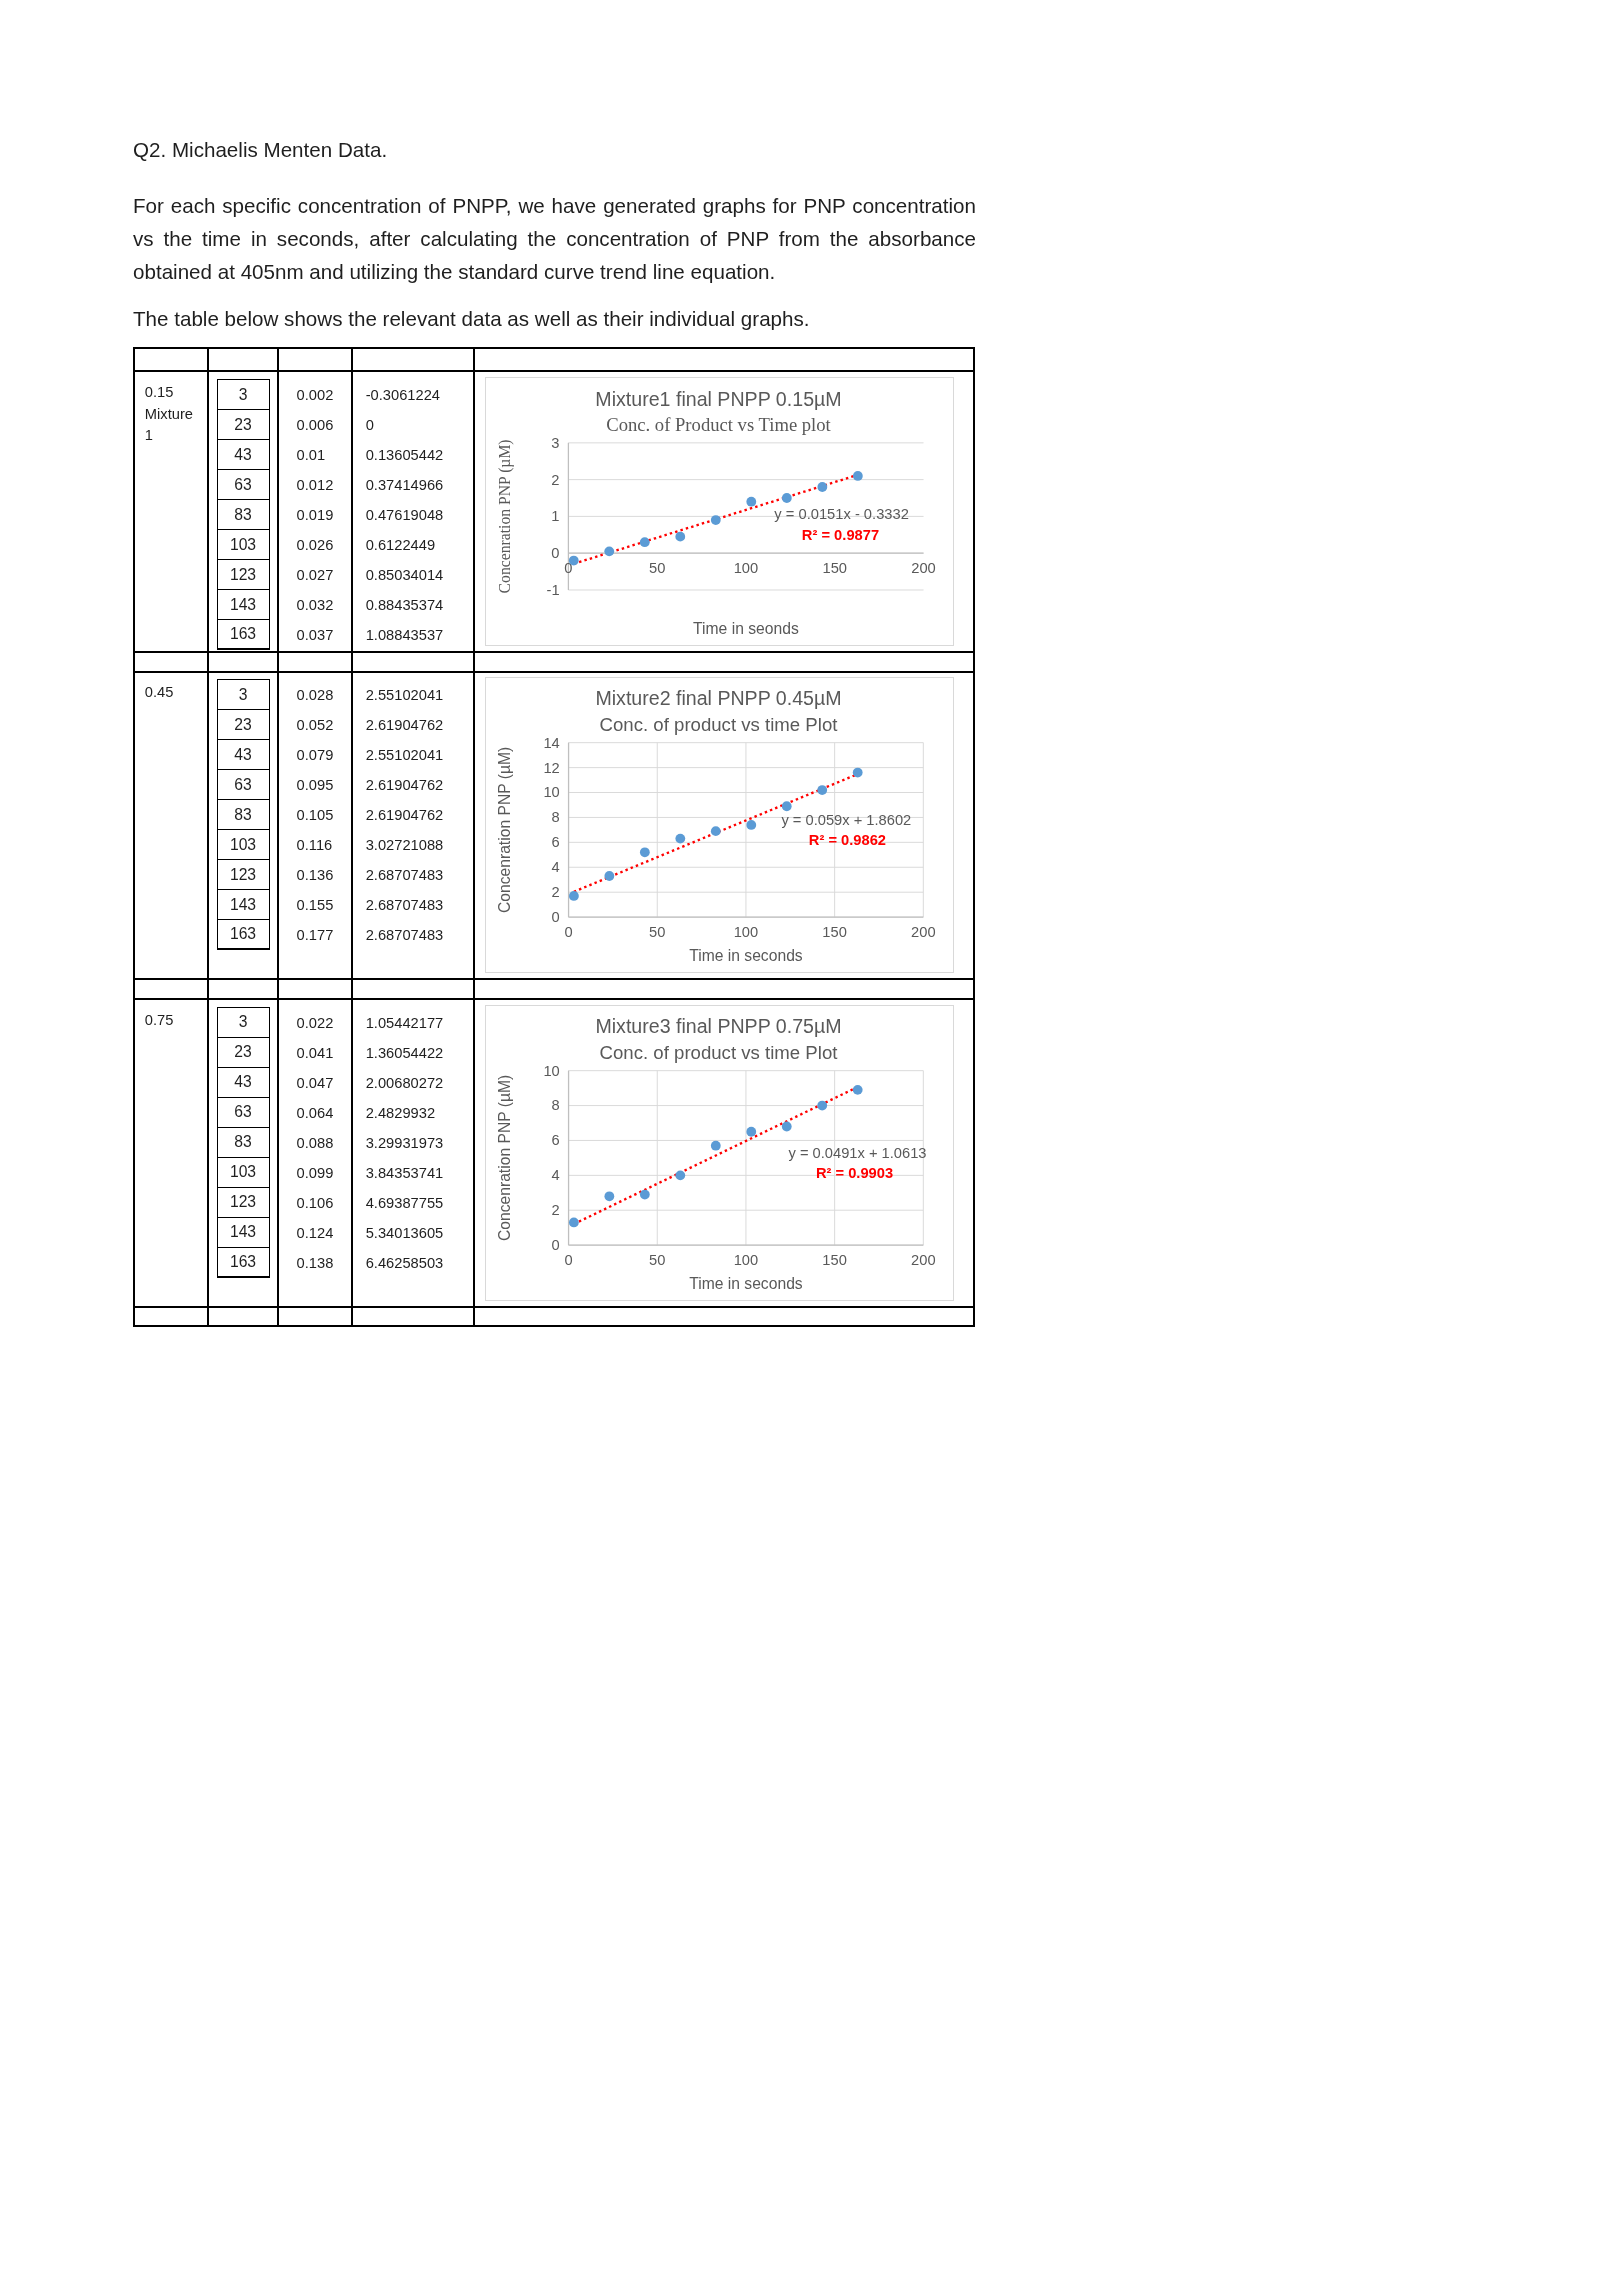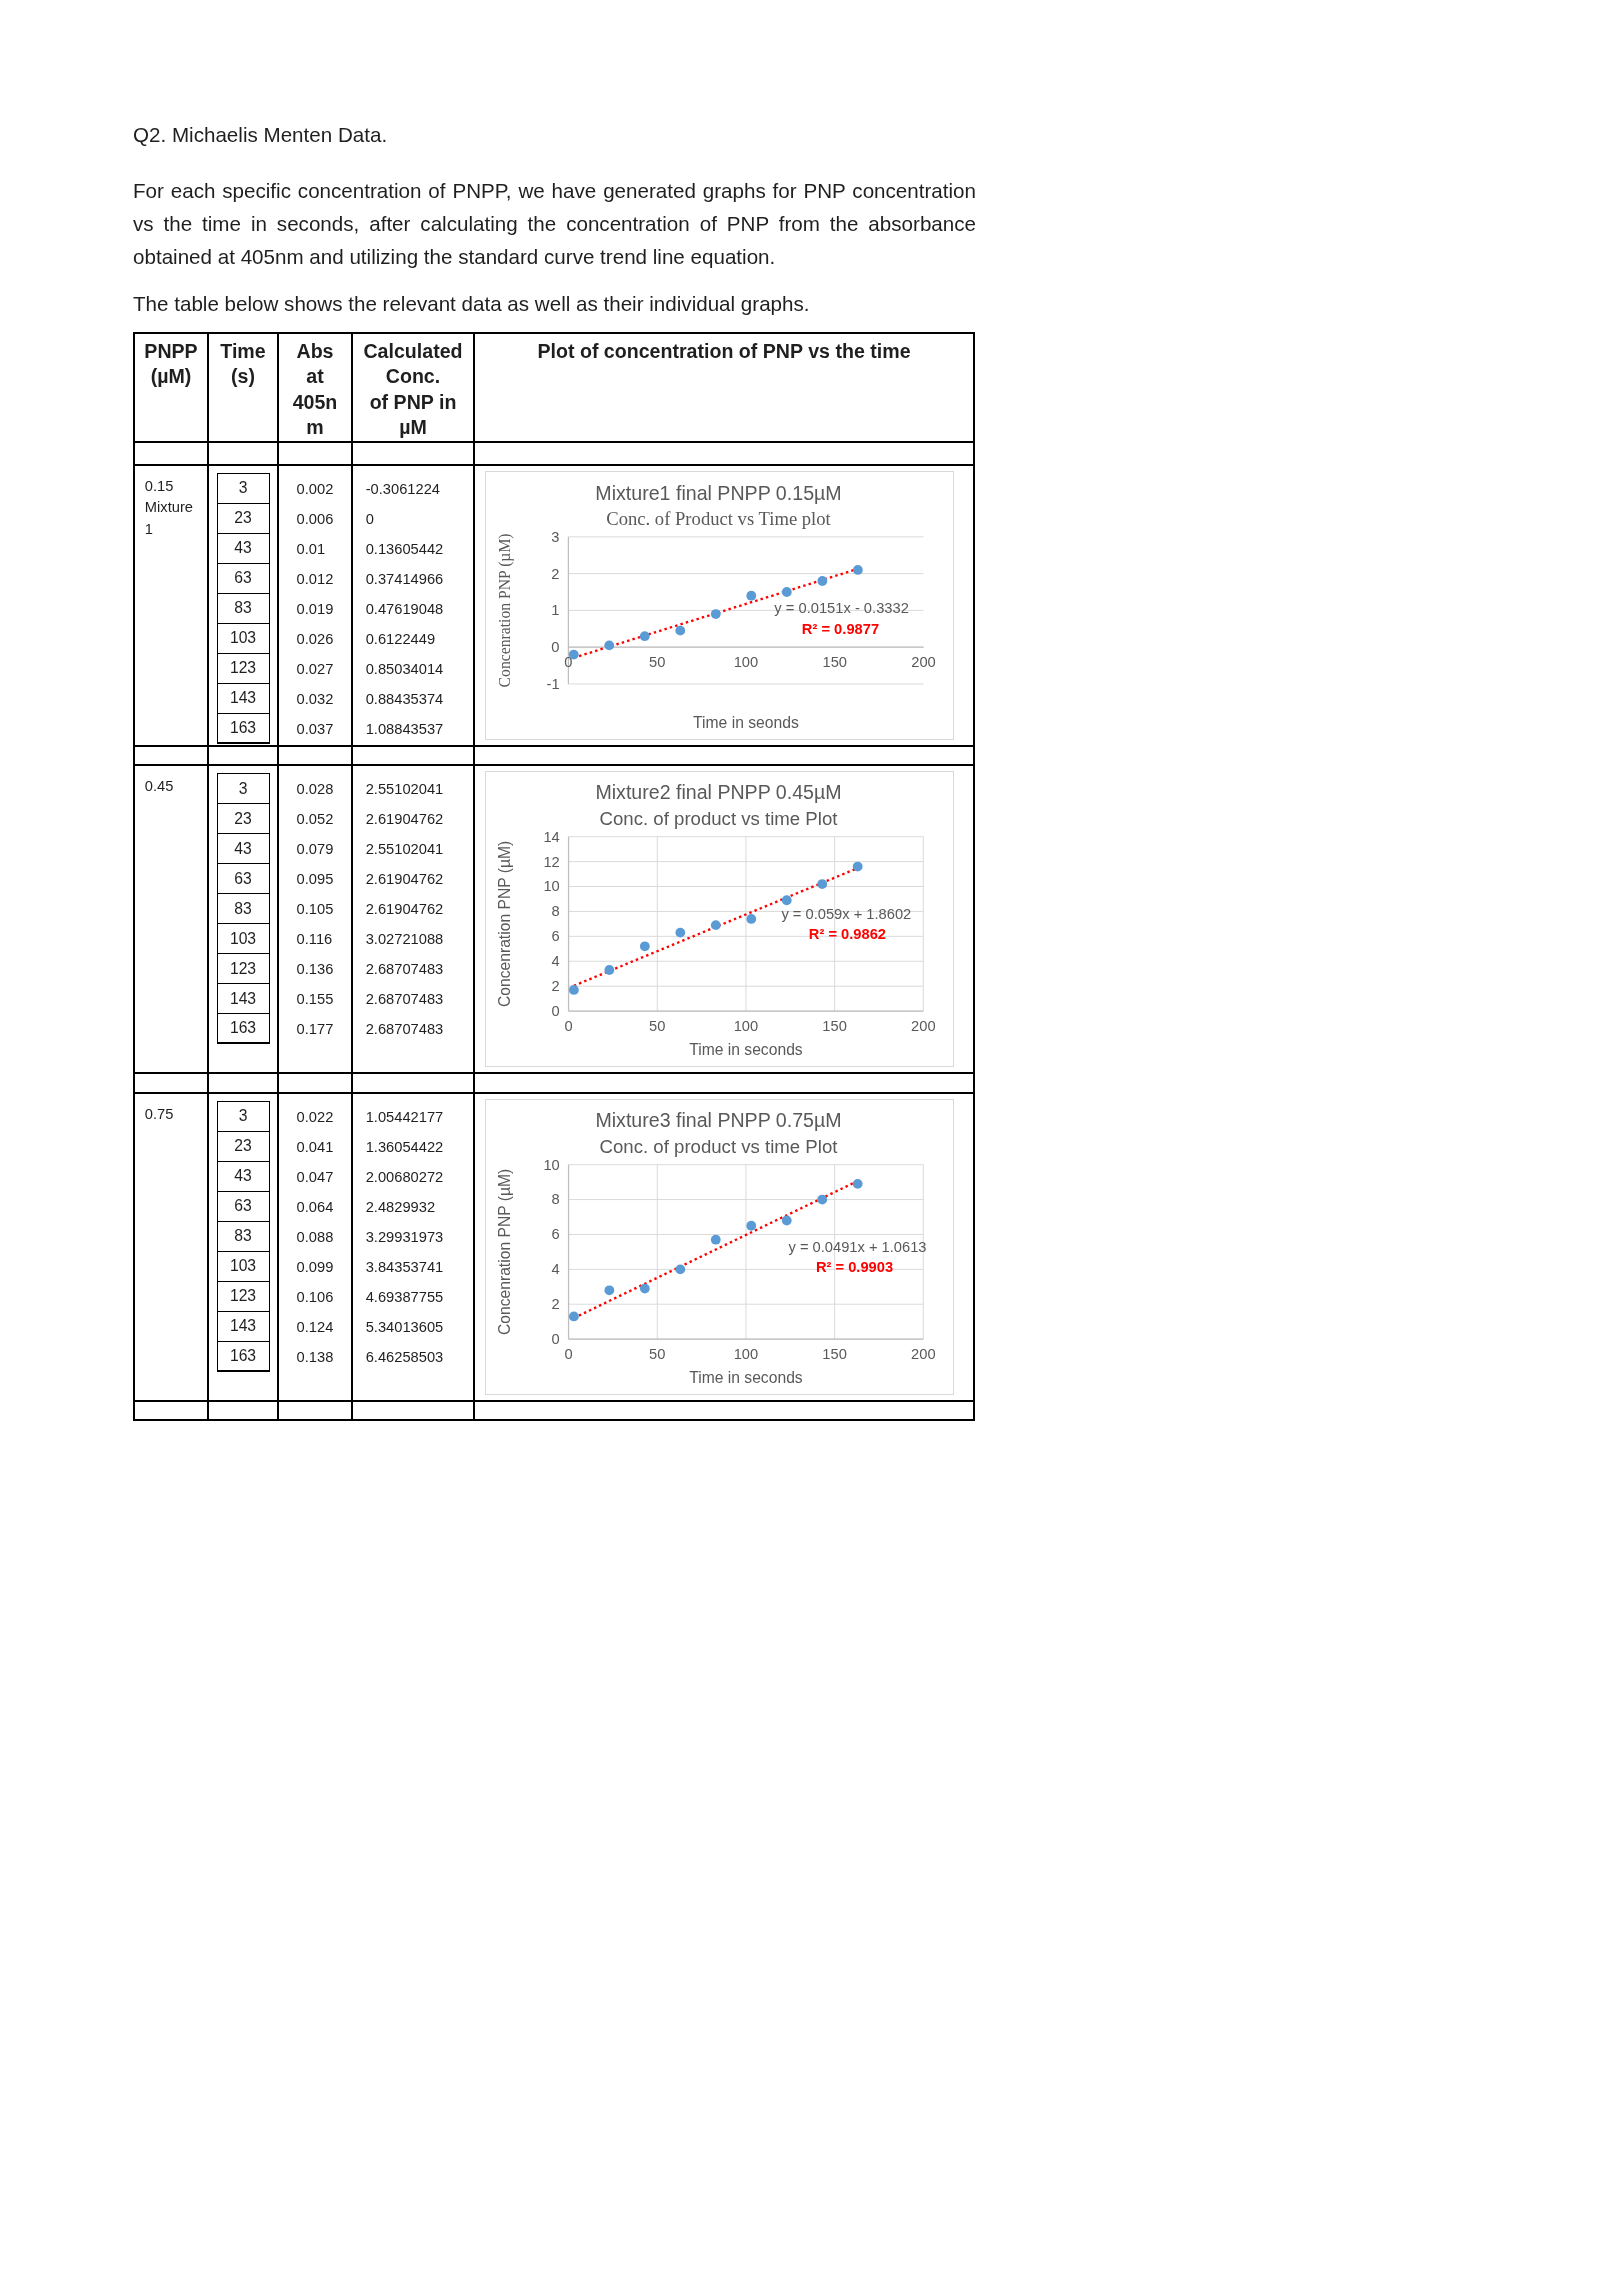--- a/index.html
+++ b/index.html
@@ -1,18 +1,18 @@
 <!DOCTYPE html>
 <html><head>
 <meta charset="utf-8">
 <style>
   * { margin:0; padding:0; box-sizing:border-box; }
   html,body { width:1621px; height:2293px; background:#ffffff; }
   body { font-family:"Liberation Sans", sans-serif; color:#1f1f1f; position:relative; overflow:hidden; }
-  .page { position:absolute; left:133px; top:1px; width:843px; padding-top:120px; }
+  .page { position:absolute; left:133px; top:16px; width:843px; padding-top:120px; }
   .doc-title { font-size:20.6px; font-weight:400; line-height:27.4px; margin-bottom:25.5px; }
   .para { font-size:20.6px; line-height:33px; margin-bottom:14px; }
   .para.justify { text-align:justify; }
   .para.lead-in { margin-bottom:11px; }
 
   table.data-table { border-collapse:collapse; table-layout:fixed; width:839px; margin-top:11.8px; }
   table.data-table td, table.data-table th { border:2px solid #000; vertical-align:top; }
   thead th { font-size:19.6px; font-weight:bold; text-align:center; padding-top:4.9px; line-height:25.5px; white-space:pre-line; }
   tr.spacer td { height:23.5px; padding:0; }
   tr.spacer.thin td { height:19.6px; }
@@ -40,35 +40,20 @@
 
   <table class="data-table">
     <colgroup>
       <col style="width:74px">
         <col style="width:70px">
         <col style="width:74px">
         <col style="width:122px">
         <col style="width:500px">
     </colgroup>
     <thead>
-      <tr>
-        <th>PNPP
-(µM)</th>
-        <th>Time
-(s)</th>
-        <th>Abs
-at
-405n
-m</th>
-        <th>Calculated
-Conc.
-of PNP in
-µM</th>
-        <th>Plot of concentration of PNP vs the time</th>
-      </tr>
       <tr class="spacer">
         <td></td>
           <td></td>
           <td></td>
           <td></td>
           <td></td>
       </tr>
     </thead>
     <tbody>
       <tr>

